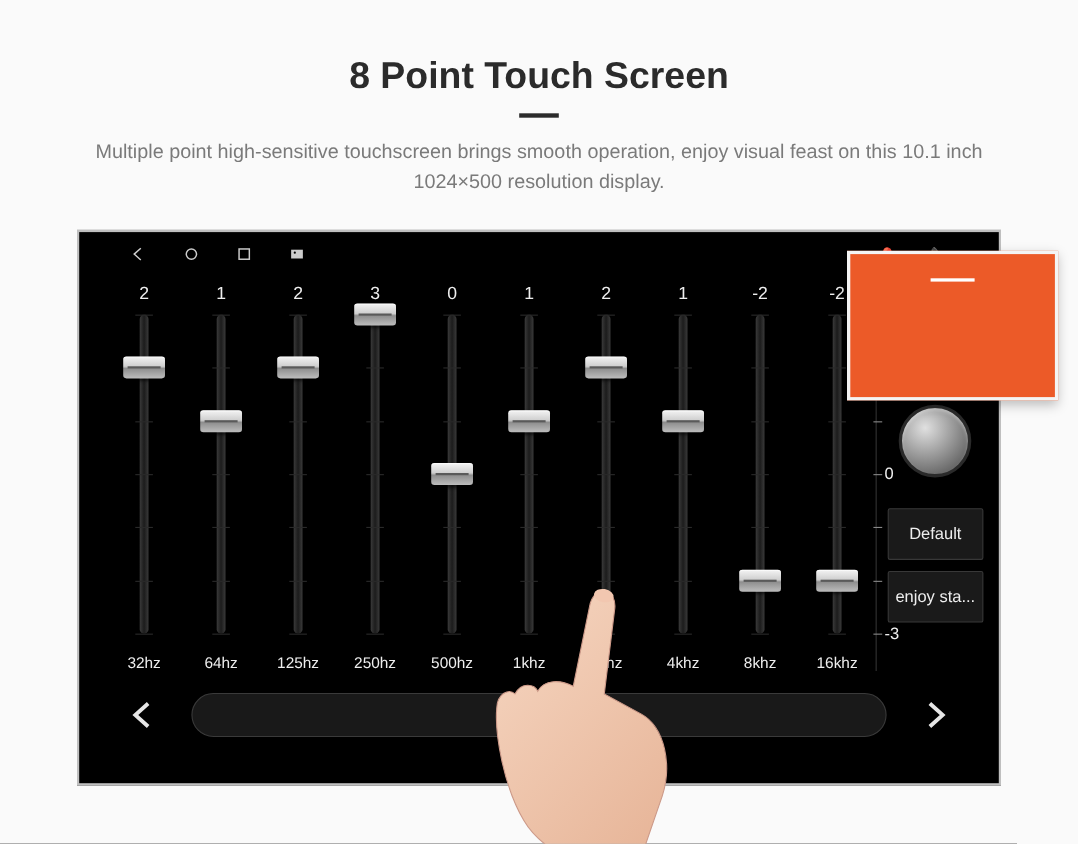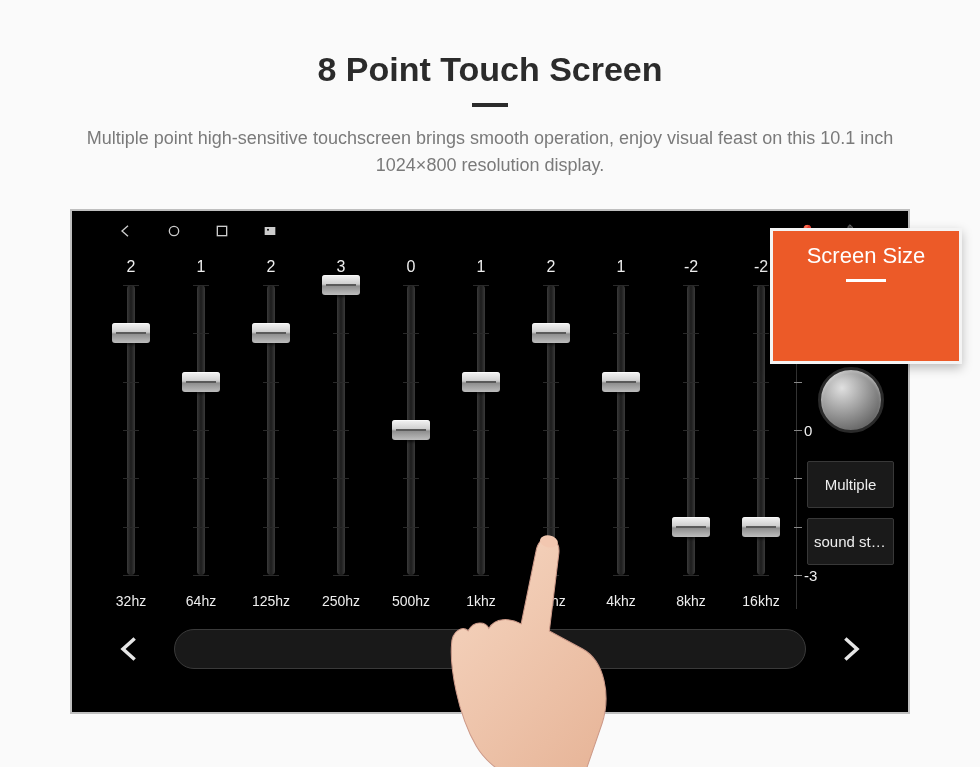--- a/index.html
+++ b/index.html
@@ -242,21 +242,21 @@
     pointer-events:none;
   }
   .finger svg { width:100%; height:100%; }
 
 </style>
 </head>
 <body>
 
 <h1 class="page-title">8 Point Touch Screen</h1>
 <div class="title-underline"></div>
-<p class="page-subtitle">Multiple point high-sensitive touchscreen brings smooth operation, enjoy visual feast on this 10.1 inch 1024×800 resolution display.</p>
+<p class="page-subtitle">Multiple point high-sensitive touchscreen brings smooth operation, enjoy visual feast on this 10.1 inch 1024×500 resolution display.</p>
 
 <div class="device">
 
   <div class="nav">
     <span>
       <svg viewBox="0 0 24 24">
           <path d="M15 4 L6 12 L15 20" fill="none" stroke="#ccc" stroke-width="2"></path>
         </svg>
     </span>
     <span>
@@ -436,43 +436,42 @@
           <div class="axis-tick" style="top: 96.6667px;"></div>
           <div class="axis-tick" style="top: 48.3333px;"></div>
           <div class="axis-tick" style="top: 0px;"></div>
         </div>
     </div>
 
     <div class="side">
       <div class="side-title">Lo</div>
       <div class="toggle"></div>
       <div class="dial"></div>
-      <div class="side-btn">Multiple</div>
-      <div class="side-btn">sound sta...</div>
+      <div class="side-btn">Default</div>
+      <div class="side-btn">enjoy sta...</div>
     </div>
   </div>
 
   <div class="preset-row">
     <div class="arrow">
       <svg viewBox="0 0 24 24">
           <polyline points="16,3 6,12 16,21"></polyline>
         </svg>
     </div>
     <div class="preset-pill">Jazz</div>
     <div class="arrow">
       <svg viewBox="0 0 24 24">
           <polyline points="8,3 18,12 8,21"></polyline>
         </svg>
     </div>
   </div>
 
 </div>
 
 <div class="badge">
-  <div class="badge-title">Screen Size</div>
   <div class="badge-line"></div>
 </div>
 
 <div class="finger">
   <svg viewBox="0 0 180 260">
     <defs>
       <linearGradient id="skin" x1="0" y1="0" x2="1" y2="1">
         <stop offset="0" stop-color="#f6d6c1"></stop>
         <stop offset="1" stop-color="#e6b396"></stop>
       </linearGradient>

